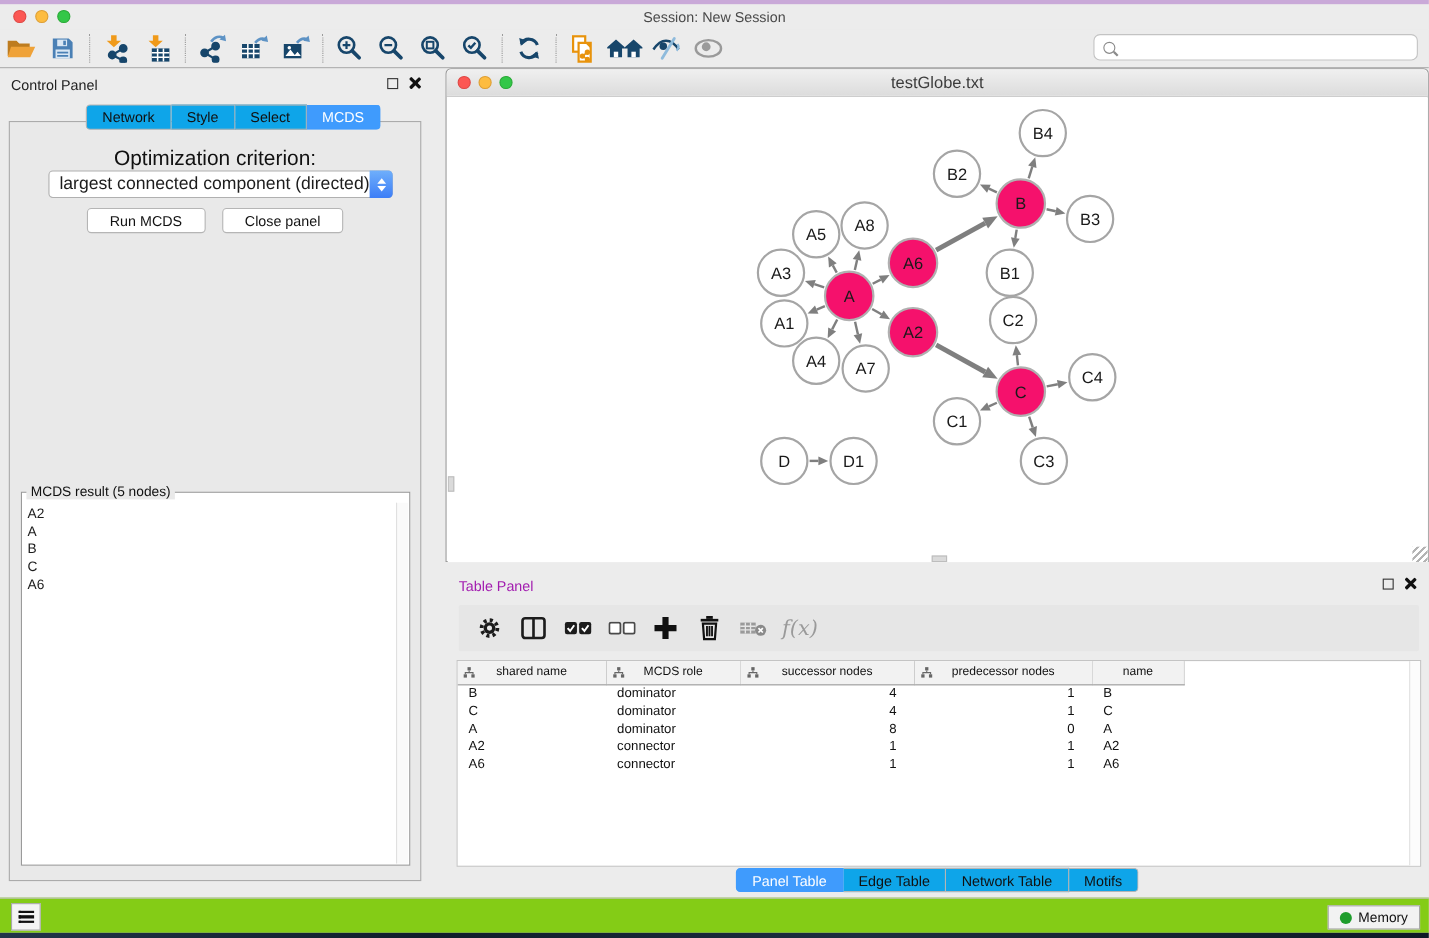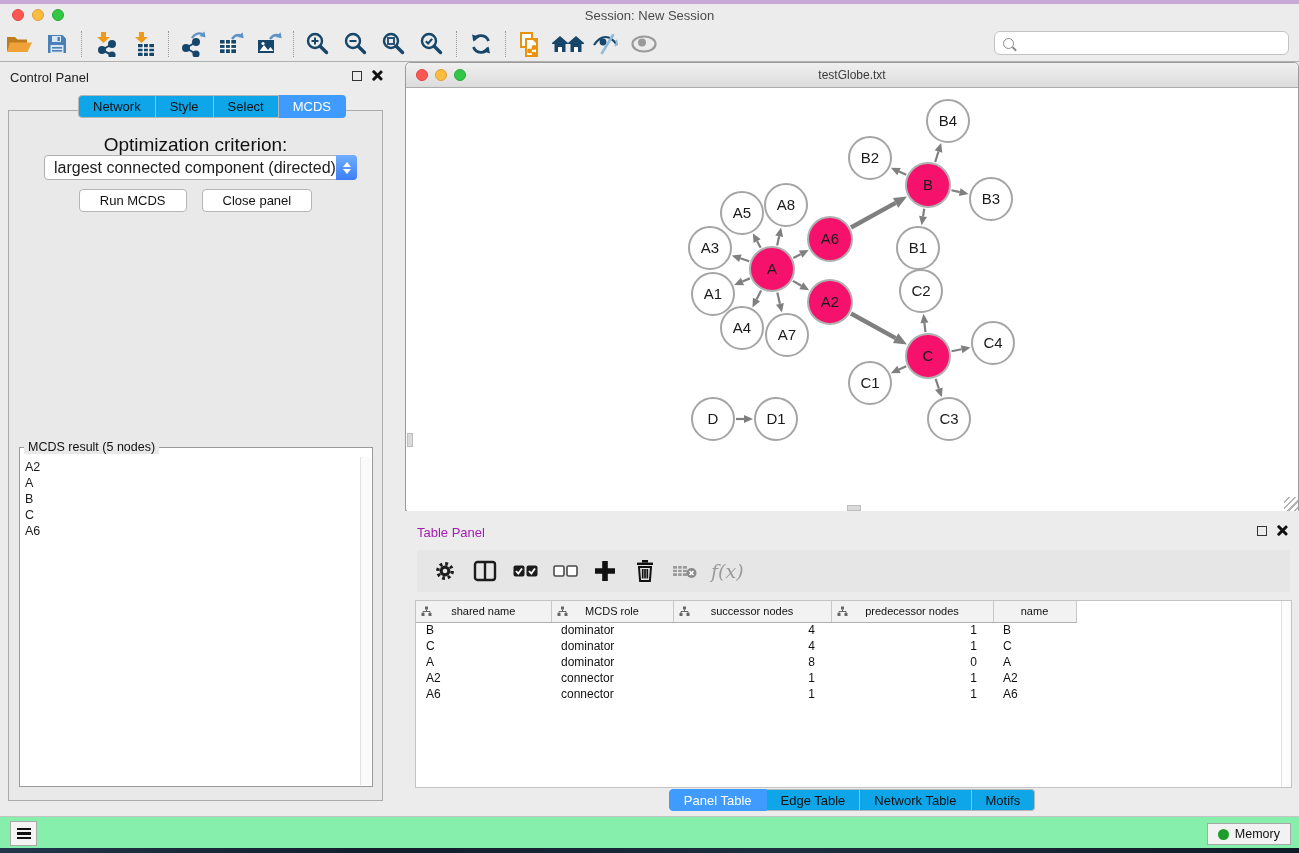--- a/index.html
+++ b/index.html
@@ -57,21 +57,21 @@
 
   .mcds-fieldset { position:absolute; left:10px; top:336px; width:354px; height:340px; border:1px solid #9a9a9a; background:#fff; }
   .mcds-legend { position:absolute; left:4px; top:-8px; background:#E9E9E9; padding:0 4px; font-size:12.5px; color:#111; }
   .mcds-list { position:absolute; left:1px; top:9px; right:12px; bottom:1px; background:#fff; padding:2px 4px; font-size:12.5px; line-height:16px; overflow:hidden; }
   .mcds-scroll { position:absolute; top:9px; right:1px; width:11px; bottom:1px; background:#FAFAFA; border-left:1px solid #E0E0E0; }
 
   
   .net-window { position:absolute; left:405px; top:62px; width:894px; height:449px; border:1px solid #9B9B9B; border-radius:5px 5px 0 0; background:#fff; }
   .net-titlebar { position:absolute; left:0; top:0; width:100%; height:25px; background:linear-gradient(#F0F0F0,#DCDCDC); border-bottom:1px solid #ACACAC; border-radius:5px 5px 0 0; display:flex; align-items:center; justify-content:center; }
   .net-traffic { position:absolute; left:10px; top:6px; display:flex; gap:7px; }
-  .net-title { font-size:12px; color:#3c3c3c; }
+  .net-title { font-size:15px; color:#3c3c3c; }
   .net-canvas { position:absolute; left:1px; top:26px; width:891px; height:422px; background:#fff; overflow:hidden; }
   .vthumb { position:absolute; left:0px; top:344px; width:6px; height:14px; background:#DADADA; border:1px solid #BDBDBD; }
   .hthumb { position:absolute; left:440px; bottom:0px; width:14px; height:6px; background:#DADADA; border:1px solid #BDBDBD; }
   .resize-grip { position:absolute; right:0; bottom:0; width:14px; height:14px; background:
     repeating-linear-gradient(135deg, transparent 0 3px, #B3B3B3 3px 4.5px); }
 
   
   .table-panel { position:absolute; left:405px; top:516px; width:894px; height:300px; }
   .tp-header { position:absolute; left:12px; top:9px; font-size:13px; color:#a21caf; }
   .tp-toolbar { position:absolute; left:12px; top:34px; width:873px; height:42px; background:#E6E6E6; border-radius:2px; display:flex; align-items:center; padding-left:10px; gap:4px; }
@@ -84,21 +84,21 @@
   table.node-table th .hdr-inner { display:flex; align-items:center; justify-content:center; gap:6px; }
   table.node-table th .hdr-ico { position:absolute; left:5px; top:5px; }
   table.node-table td { height:16px; font-size:12px; color:#111; padding:0 10px; white-space:nowrap; }
   table.node-table td.num { text-align:right; padding-right:16px; }
   .table-vscroll { position:absolute; top:0; right:0; width:10px; height:100%; background:#FCFCFC; border-left:1px solid #E2E2E2; }
 
   .tp-tabs { position:absolute; left:0; top:273px; width:100%; display:flex; justify-content:center; }
   .tp-tabs .seg { height:22px; }
 
   
-  .statusbar { position:absolute; left:0; top:816px; width:100%; height:32px; background:#86efac; border-top:1px solid #C4C4C4; }
+  .statusbar { position:absolute; left:0; top:816px; width:100%; height:32px; background:#84cc16; border-top:1px solid #C4C4C4; }
   .list-btn { position:absolute; left:10px; top:4px; width:27px; height:25px; background:#F4F4F4; border:1px solid #A8A8A8; display:flex; align-items:center; justify-content:center; }
   .list-ico { width:14px; height:12px; display:flex; flex-direction:column; justify-content:space-between; }
   .list-ico i { display:block; height:2.4px; background:#111; position:relative; }
   .list-ico i::before { content:""; position:absolute; left:-0px; top:0; width:2px; height:100%; background:#111; }
   .memory-btn { position:absolute; right:8px; top:6px; height:22px; padding:0 10px; background:#F2F2F2; border:1px solid #A8A8A8; display:flex; align-items:center; gap:6px; font-size:12.5px; color:#111; }
   .mem-dot { width:11px; height:11px; border-radius:50%; background:#1F9D2C; }
 
   svg.ico { display:block; }
 </style>
 </head>

